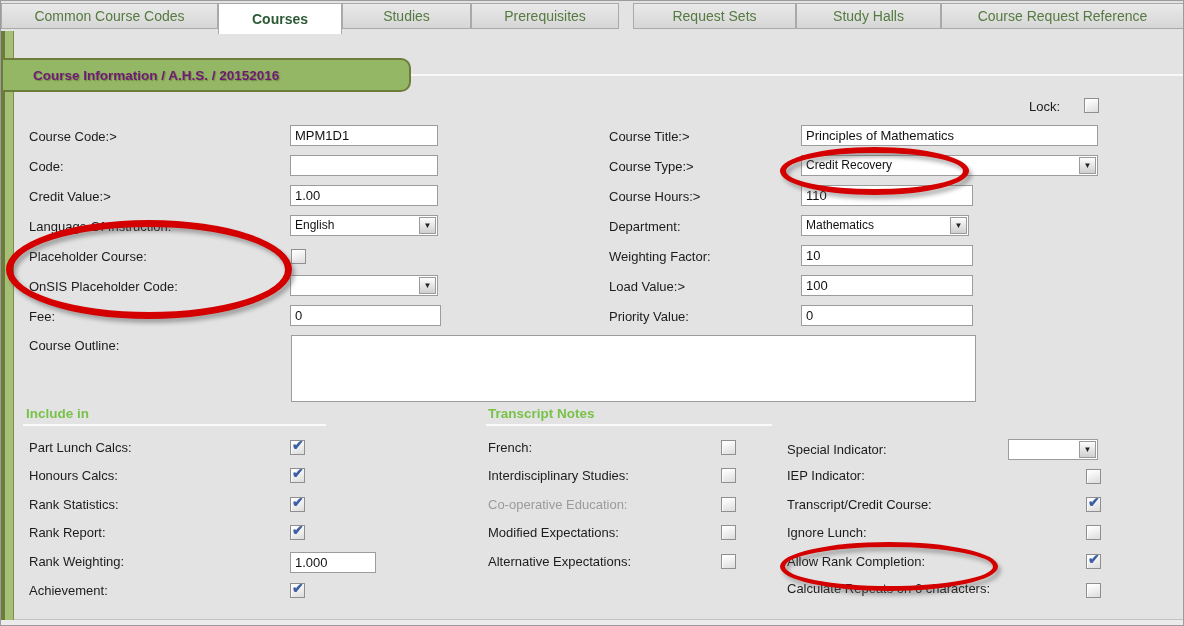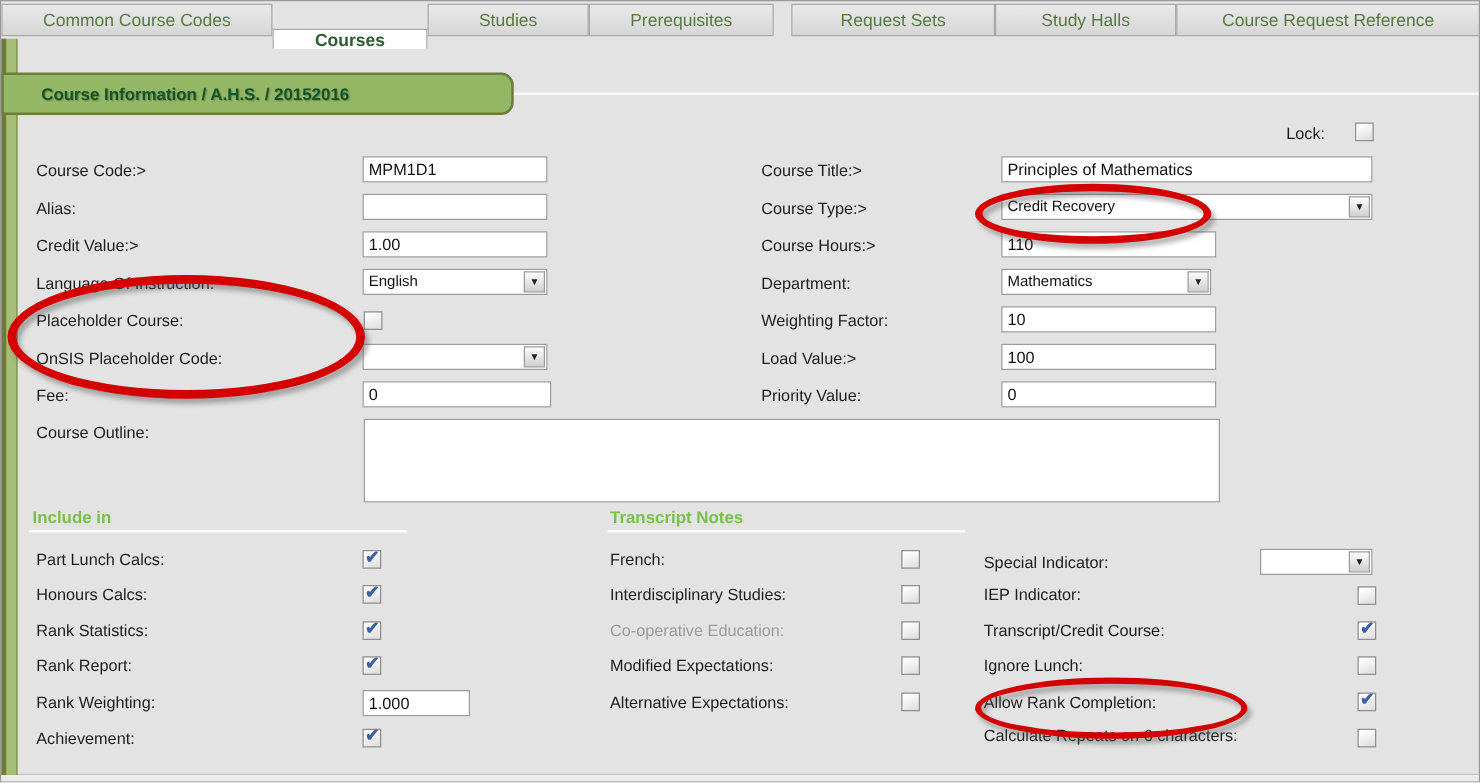--- a/index.html
+++ b/index.html
@@ -9,36 +9,36 @@
     font-family:"Liberation Sans",sans-serif;
   }
   
   .tab{
     position:absolute;top:2px;height:26px;box-sizing:border-box;
     background:linear-gradient(#e9e9e9,#d6d6d6);border:1px solid #a9a9a9;
     color:var(--tab-green,#567a41);font-size:14px;
     display:flex;align-items:center;justify-content:center;cursor:pointer;z-index:1;
   }
   .tab.active{
-    background:#fff;border-bottom:none;height:16px;z-index:2;
-    font-weight:bold;color:var(--tab-active-green,#2b5a35);margin-top:20px;
+    background:#fff;border-bottom:none;height:31px;z-index:2;
+    font-weight:bold;color:var(--tab-active-green,#2b5a35);
   }
   
   .hline{position:absolute;top:73px;left:402px;width:782px;height:2px;background:#f8f8f8;z-index:1;}
   .leftbar{
     position:absolute;top:30px;left:0;width:13px;height:589px;box-sizing:border-box;
     background:var(--green-light,#a5c076);
     border-left:4px solid var(--green-dark,#6d7c3a);
     border-right:1px solid #7d8d4a;z-index:2;
   }
   .titletab{
     position:absolute;top:57px;left:0;width:410px;height:34px;box-sizing:border-box;
     background:var(--green-mid,#94b765);border:2px solid var(--green-dark,#6d7c3a);
     border-radius:0 10px 10px 0;z-index:3;
-    color:#14532d;font-weight:bold;font-size:13.5px;
+    color:#701a75;font-weight:bold;font-size:13.5px;
     display:flex;align-items:center;padding-left:30px;
     text-shadow:1px 1px 1px rgba(90,110,50,.6);
   }
   .bottomline{position:absolute;left:0;top:618px;width:1184px;height:1px;background:#c2c2c2;}
   .bottompad{position:absolute;left:0;top:619px;width:1184px;height:7px;background:#ebebeb;}
   
   .label{position:absolute;font-size:13px;color:#1c1c1c;white-space:nowrap;z-index:4;}
   .label.dim{color:#9b9b9b;}
   .sechead{position:absolute;font-size:13.5px;font-weight:bold;color:var(--section-green,#79c24a);white-space:nowrap;z-index:4;}
   .secline{position:absolute;height:2px;background:#fafafa;z-index:4;}
@@ -88,21 +88,21 @@
   <div class="titletab">Course Information  / A.H.S. / 20152016</div>
   <div class="bottomline"></div>
   <div class="bottompad"></div>
 
   <div class="label" style="left:1028px;top:98px">Lock:</div>
   <div class="cb" style="left:1083px;top:97px"></div>
 
   <div class="label" style="left:28px;top:128px">Course Code:&gt;</div>
   <input class="tin" style="left: 289px; top: 124px; width: 148px;" value="MPM1D1">
 
-  <div class="label" style="left:28px;top:158px">Alias:</div>
+  <div class="label" style="left:28px;top:158px">Code:</div>
   <input class="tin" style="left: 289px; top: 154px; width: 148px;" value="">
 
   <div class="label" style="left:28px;top:188px">Credit Value:&gt;</div>
   <input class="tin" style="left: 289px; top: 184px; width: 148px;" value="1.00">
 
   <div class="label" style="left:28px;top:218px">Language Of Instruction:</div>
   <div class="sel" style="left:289px;top:214px;width:148px">
     <span class="sel-txt">English</span>
     <span class="sel-btn">
         <span>▼</span>

